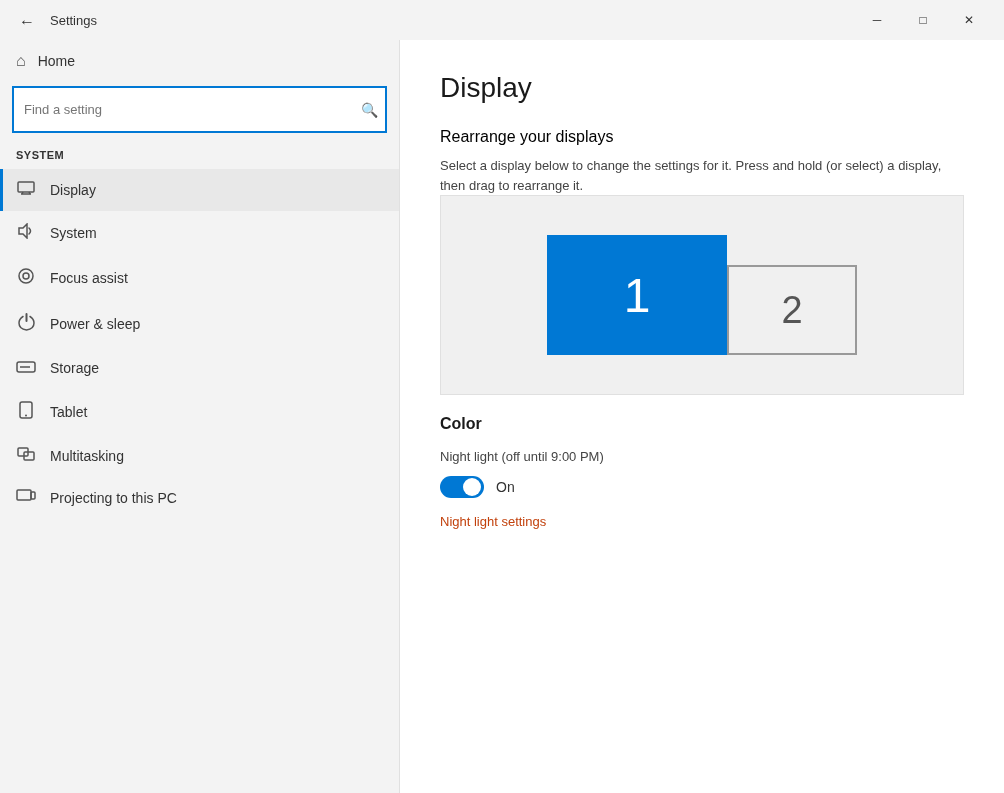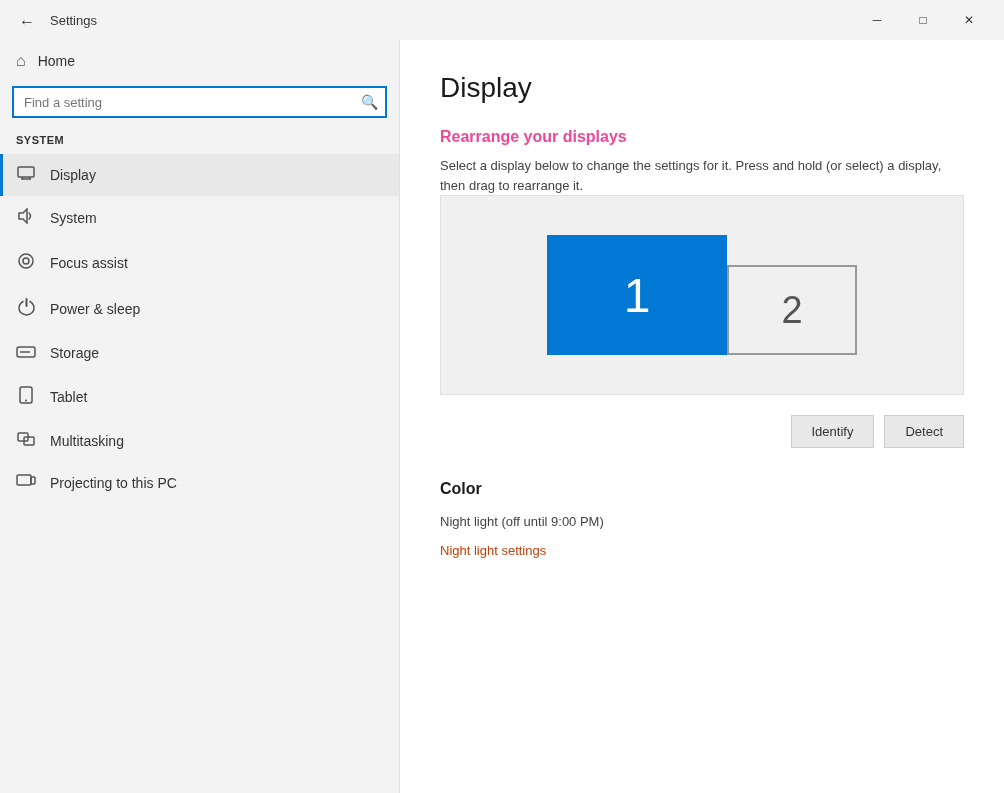--- a/index.html
+++ b/index.html
@@ -79,21 +79,21 @@
     .sidebar-home-label {
       font-size: 14px;
       color: #333;
     }
     .search-box {
       margin: 4px 12px 12px 12px;
       position: relative;
     }
     .search-input {
       width: 100%;
-      height: 32px;
+      height: 47px;
       padding: 0 36px 0 10px;
       border: 2px solid #0078d4;
       background: white;
       font-size: 13px;
       outline: none;
     }
     .search-icon-btn {
       position: absolute;
       right: 4px;
       top: 50%;
@@ -151,22 +151,22 @@
       padding: 32px 40px;
     }
     .page-title {
       font-size: 28px;
       font-weight: 300;
       color: #1a1a1a;
       margin-bottom: 24px;
     }
     .section-heading {
       font-size: 16px;
-      font-weight: 700;
-      color: #ec4899;
+      font-weight: 400;
+      color: #000000;
       margin-bottom: 10px;
     }
     .section-desc {
       font-size: 13px;
       color: #444;
       line-height: 1.5;
     }
     .display-preview {
       background: #f0f0f0;
       border: 1px solid #e0e0e0;
@@ -408,26 +408,28 @@
       <div class="display-monitors">
         <div class="monitor-primary">
           <span class="monitor-primary-label">1</span>
         </div>
         <div class="monitor-secondary">
           <span class="monitor-secondary-label">2</span>
         </div>
       </div>
     </div>
 
-    <div class="display-actions">
-      <button class="action-btn">Identify</button>
-      <button class="action-btn">Detect</button>
-    </div>
 
     <h2 class="color-section-title">Color</h2>
 
     <p class="night-light-label">Night light (off until 9:00 PM)</p>
 
+    <div class="toggle-row">
+      <div class="toggle">
+        <div class="toggle-thumb"></div>
+      </div>
+      <span class="toggle-text">On</span>
+    </div>
 
     <a class="night-light-settings-link" href="#">Night light settings</a>
   </div>
 
 </div>
 
 </body></html>

